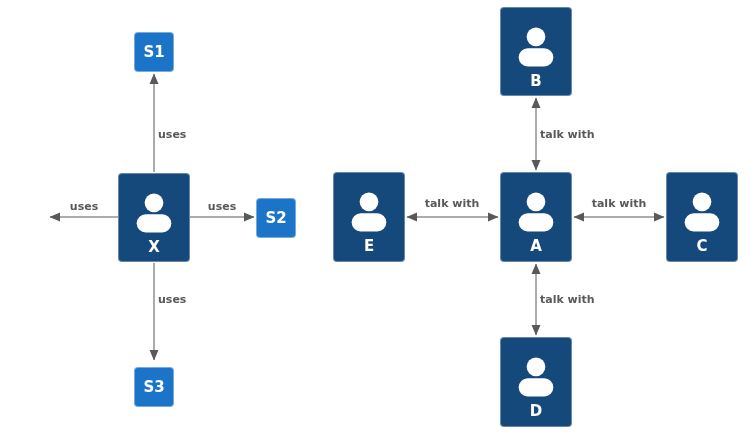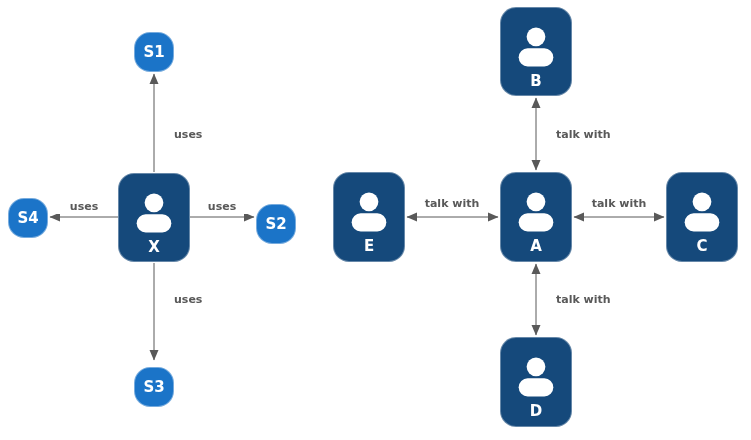--- a/index.html
+++ b/index.html
@@ -17,21 +17,21 @@
   }
   #edge-layer {
     position: absolute;
     left: 0; top: 0;
     width: 751px; height: 440px;
     pointer-events: none;
   }
   .node {
     position: absolute;
     box-sizing: border-box;
-    border-radius: 16px;
+    border-radius: 4px;
     display: flex;
     flex-direction: column;
     align-items: center;
     color: #ffffff;
   }
   .node.person {
     justify-content: flex-start;
     padding-top: 11px;
     border: 1px solid rgba(255,255,255,0.35);
   }
@@ -56,21 +56,21 @@
   .node.system .node-label {
     margin-top: 0;
     font-size: 15px;
   }
   .edge-label {
     position: absolute;
     font-size: 11px;
     font-weight: bold;
     color: #595959;
     background: #ffffff;
-    padding: 0 18px;
+    padding: 0 2px;
     line-height: 14px;
     white-space: nowrap;
     user-select: none;
   }
   .edge-label.center { transform: translate(-50%, -50%); }
   .edge-label.left   { transform: translateY(-50%); }
 </style>
 </head>
 <body>
 
@@ -97,28 +97,25 @@
     <div class="edge-label center" style="left: 84px; top: 207px;">uses</div>
     <div class="edge-label center" style="left: 222px; top: 207px;">uses</div>
     <div class="edge-label left" style="left: 156px; top: 300px;">uses</div>
     <div class="edge-label left" style="left: 538px; top: 135px;">talk with</div>
     <div class="edge-label center" style="left: 452px; top: 204px;">talk with</div>
     <div class="edge-label center" style="left: 619px; top: 204px;">talk with</div>
     <div class="edge-label left" style="left: 538px; top: 300px;">talk with</div>
     <div class="node system" style="left: 134px; top: 32px; width: 40px; height: 40px; background: rgb(27, 116, 200);">
       <div class="node-label" style="color: rgb(255, 255, 255);">S1</div>
     </div>
-    <div class="node system" style="left: 256px; top: 204px; width: 40px; height: 40px; background: rgb(27, 116, 200);">
+    <div class="node system" style="left: 256px; top: 198px; width: 40px; height: 40px; background: rgb(27, 116, 200);">
       <div class="node-label" style="color: rgb(255, 255, 255);">S2</div>
     </div>
     <div class="node system" style="left: 134px; top: 367px; width: 40px; height: 40px; background: rgb(27, 116, 200);">
       <div class="node-label" style="color: rgb(255, 255, 255);">S3</div>
-    </div>
-    <div class="node system" style="left: 8px; top: 198px; width: 40px; height: 40px; background: rgb(27, 116, 200);">
-      <div class="node-label" style="color: rgb(255, 255, 255);">S4</div>
     </div>
     <div class="node person" style="left: 118px; top: 173px; width: 72px; height: 89px; background: rgb(21, 73, 123);">
       <svg viewBox="0 0 72 62" class="person-icon">
         <circle cx="36" cy="21" r="13" fill="#ffffff"></circle>
         <rect x="12" y="37" width="48" height="25" rx="12.5" fill="#ffffff"></rect>
       </svg>
       <div class="node-label" style="color: rgb(255, 255, 255);">X</div>
     </div>
     <div class="node person" style="left: 500px; top: 7px; width: 72px; height: 89px; background: rgb(21, 73, 123);">
       <svg viewBox="0 0 72 62" class="person-icon">

